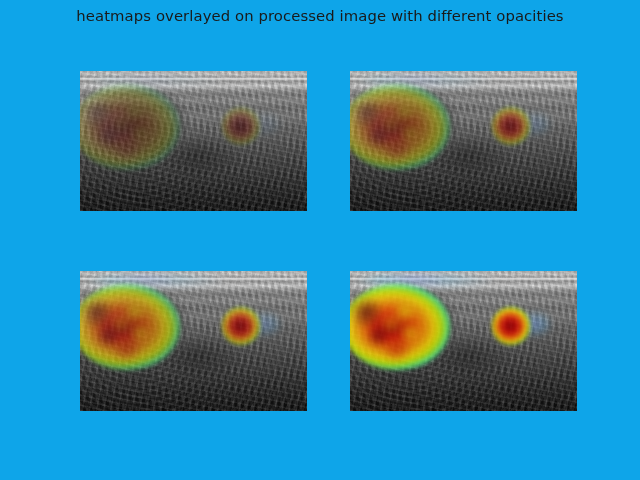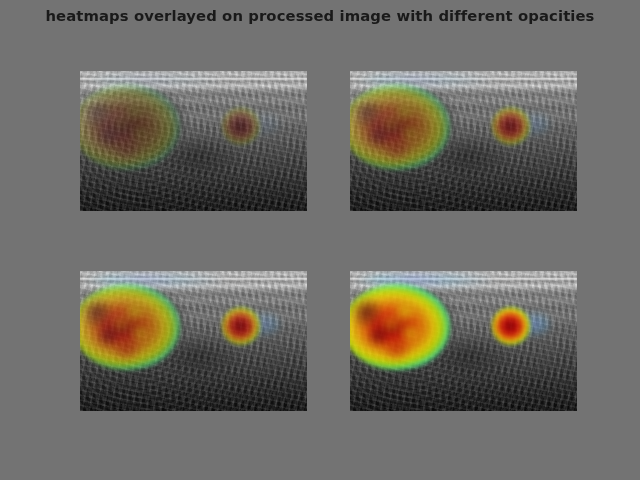--- a/index.html
+++ b/index.html
@@ -12,22 +12,21 @@
     height: 480px;
     position: relative;
     overflow: hidden;
     font-family: "DejaVu Sans", sans-serif;
   }
 
   #figure {
     position: absolute;
     left: 0; top: 0;
     width: 640px; height: 480px;
-    background: #737373;
-    font-weight: bold;
+    background: #0ea5e9;
   }
 
   #suptitle {
     position: absolute;
     left: 0; top: 7px;
     width: 640px;
     text-align: center;
     font-size: 14.8px;
     color: #1a1a1a;
     letter-spacing: 0.1px;

